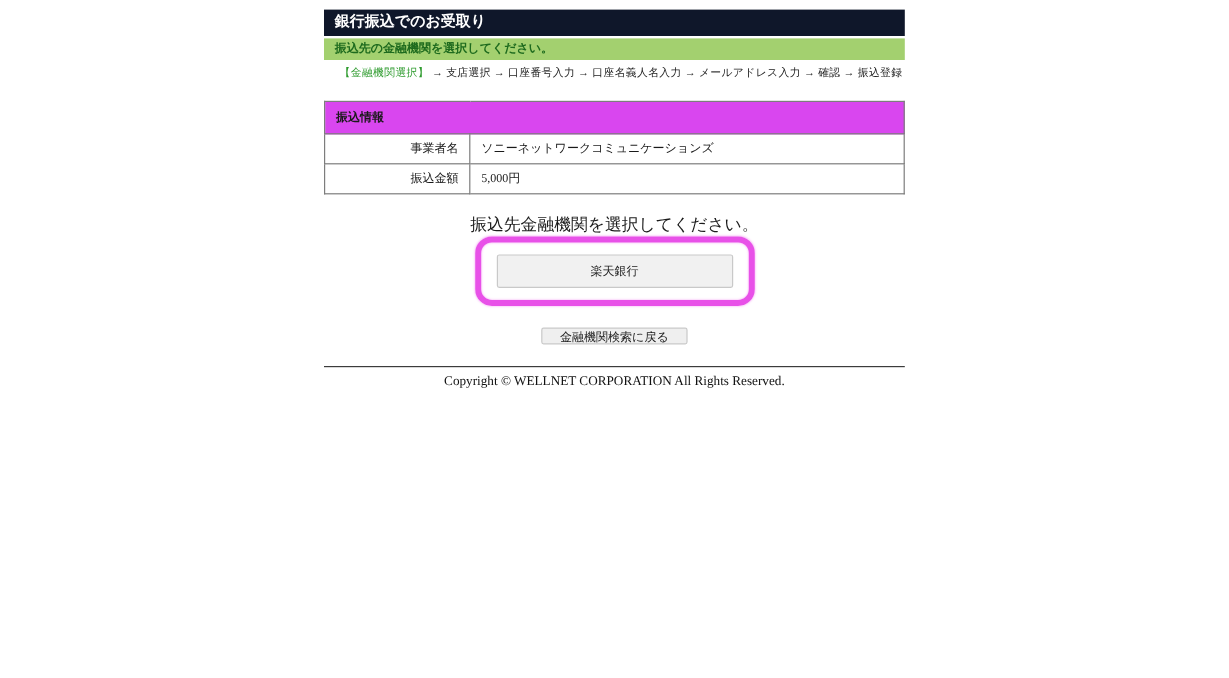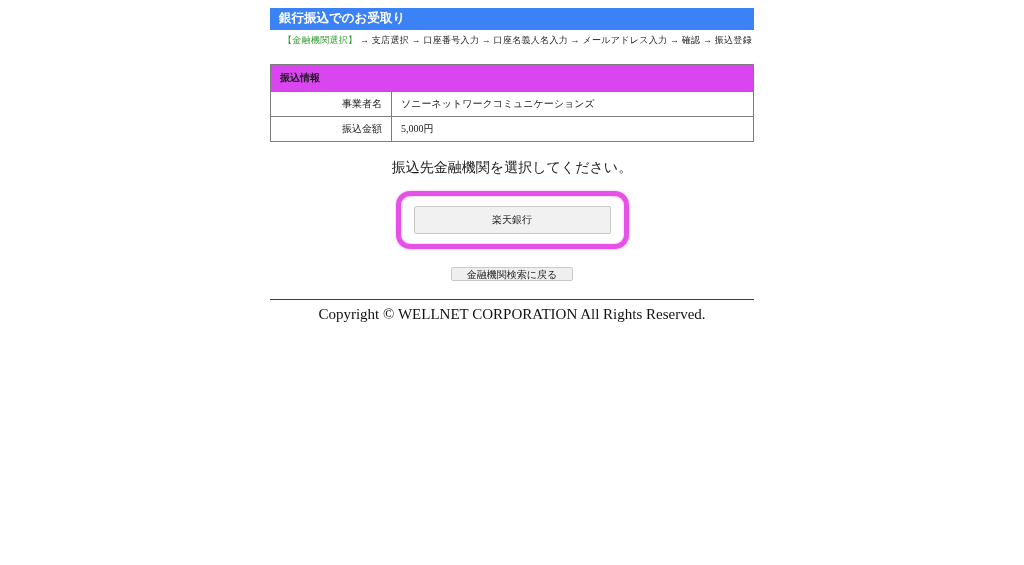--- a/index.html
+++ b/index.html
@@ -8,21 +8,21 @@
     height: 565px;
     background: #ffffff;
     font-family: "Liberation Serif", "DejaVu Serif", serif;
     color: #1a1a1a;
   }
   .page {
     width: 484px;
     margin: 8px auto 0 auto;
   }
   .title-bar {
-    background: #3b82f6;
+    background: #0f172a;
     color: #ffffff;
     font-weight: bold;
     font-size: 12.5px;
     padding: 4px 19px 5px 9px;
     line-height: 13px;
   }
   .subtitle-bar {
     margin-top: 2px;
     background: #a3d06f;
     color: #1e6b1e;
@@ -60,21 +60,20 @@
     font-weight: bold;
     padding: 6px 9px;
   }
   table.info-table td.label-cell { width: 121px; text-align: right; }
   .select-prompt {
     margin-top: 17px;
     text-align: center;
     font-size: 14px;
   }
   .highlight-wrap {
-    margin-top: 14px;
     display: flex;
     justify-content: center;
   }
   .highlight-annotation {
     border: 5px solid #e851e8;
     border-radius: 14px;
     box-shadow: 0 0 2px rgba(238, 100, 238, 0.65), inset 0 0 2px rgba(238, 100, 238, 0.65);
     padding: 10px 13px;
     width: 233px;
   }
@@ -104,33 +103,36 @@
     cursor: pointer;
   }
   .footer-divider {
     margin-top: 18px;
     border: none;
     border-top: 1px solid #3c3c3c;
   }
   .copyright {
     margin-top: 6px;
     text-align: center;
-    font-size: 15px;
+    font-size: 11px;
     color: #111111;
   }
 </style>
 </head>
 <body>
 
 <div class="page">
 
   <div class="title-bar">
     <span>銀行振込でのお受取り</span>
   </div>
 
+  <div class="subtitle-bar">
+    <span>振込先の金融機関を選択してください。</span>
+  </div>
 
   <div class="breadcrumb"><span class="active-step">【金融機関選択】</span><span> → 支店選択 → 口座番号入力 → 口座名義人名入力 → メールアドレス入力 → 確認 → 振込登録</span></div>
 
   <table class="info-table">
     <tbody>
         <tr>
       <th class="table-title" colspan="2">振込情報</th>
     </tr>
     <tr>
       <td class="label-cell">事業者名</td>

